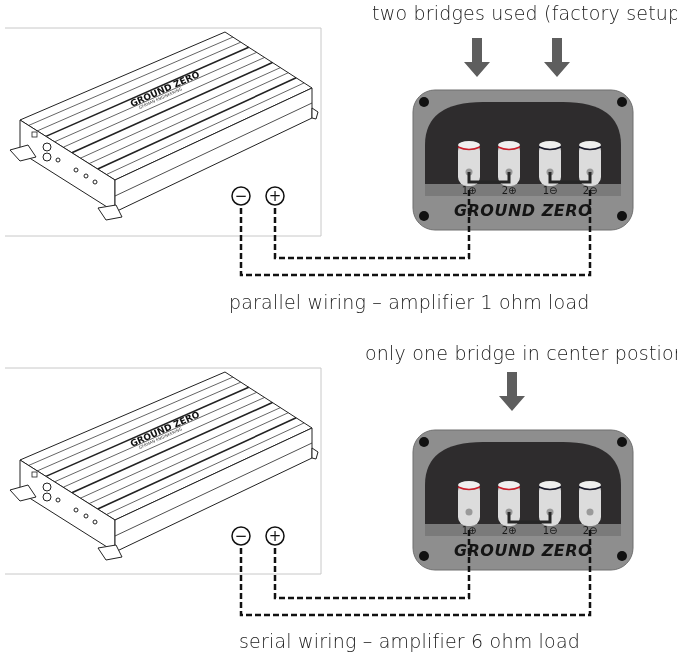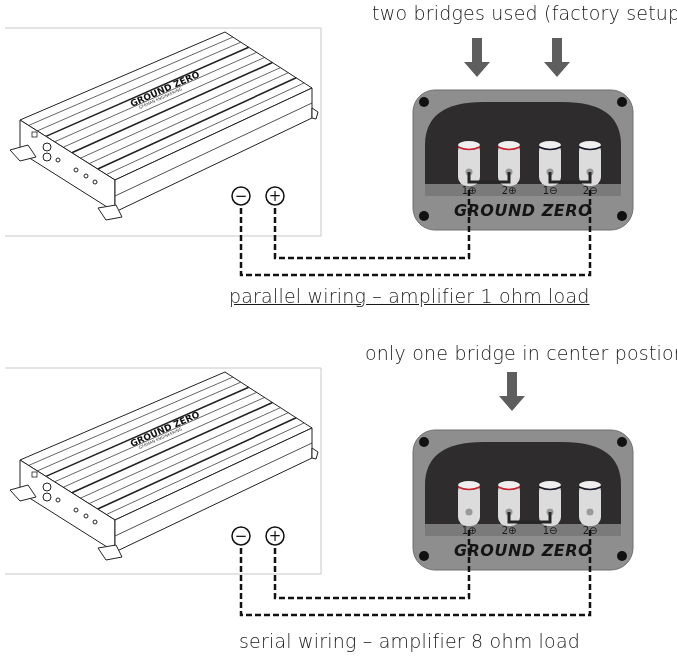--- a/index.html
+++ b/index.html
@@ -12,23 +12,23 @@
   .brand { font-family: "DejaVu Sans", sans-serif; font-size: 16px; font-weight: bold;
            font-style: italic; fill: #151515; letter-spacing: 0.5px; }
   .sym { font-family: "DejaVu Sans", sans-serif; font-size: 15px; fill: #111; }
   .amp-brand { font-family: "DejaVu Sans", sans-serif; font-weight: bold; font-size: 9px; fill: #111; }
   .amp-sub { font-family: "DejaVu Sans", sans-serif; font-size: 4px; fill: #333; }
 </style>
 </head>
 <body>
 
 <div class="caption" style="left:372px; top:2px;">two bridges used (factory setup)</div>
-<div class="caption" style="left:229px; top:285px;text-decoration:underline;">parallel wiring – amplifier 1 ohm load</div>
+<div class="caption" style="left:229px; top:291px;">parallel wiring – amplifier 1 ohm load</div>
 <div class="caption" style="left:365px; top:342px;">only one bridge in center postion</div>
-<div class="caption" style="left:239px; top:630px;">serial wiring – amplifier 8 ohm load</div>
+<div class="caption" style="left:239px; top:630px;">serial wiring – amplifier 6 ohm load</div>
 
 <svg id="canvas" width="677" height="660" viewBox="0 0 677 660" xmlns="http://www.w3.org/2000/svg">
   <g id="diag-0">
       <path d="M5,28 H321 V236 H5" fill="none" stroke="#c8c8c8" stroke-width="1"></path>
       <g>
         <polygon points="20,120 225,32 312,88 115,180" fill="#fff" stroke="#222" stroke-width="1"></polygon>
         <line x1="28.636363636363637" y1="125.45454545454545" x2="232.9090909090909" y2="37.09090909090909" stroke="#222" stroke-width="0.7"></line>
         <line x1="37.27272727272727" y1="130.9090909090909" x2="240.8181818181818" y2="42.18181818181818" stroke="#222" stroke-width="0.7"></line>
         <line x1="45.90909090909091" y1="136.36363636363637" x2="248.72727272727272" y2="47.27272727272727" stroke="#222" stroke-width="1.6"></line>
         <line x1="54.54545454545455" y1="141.8181818181818" x2="256.6363636363636" y2="52.36363636363636" stroke="#222" stroke-width="0.7"></line>

